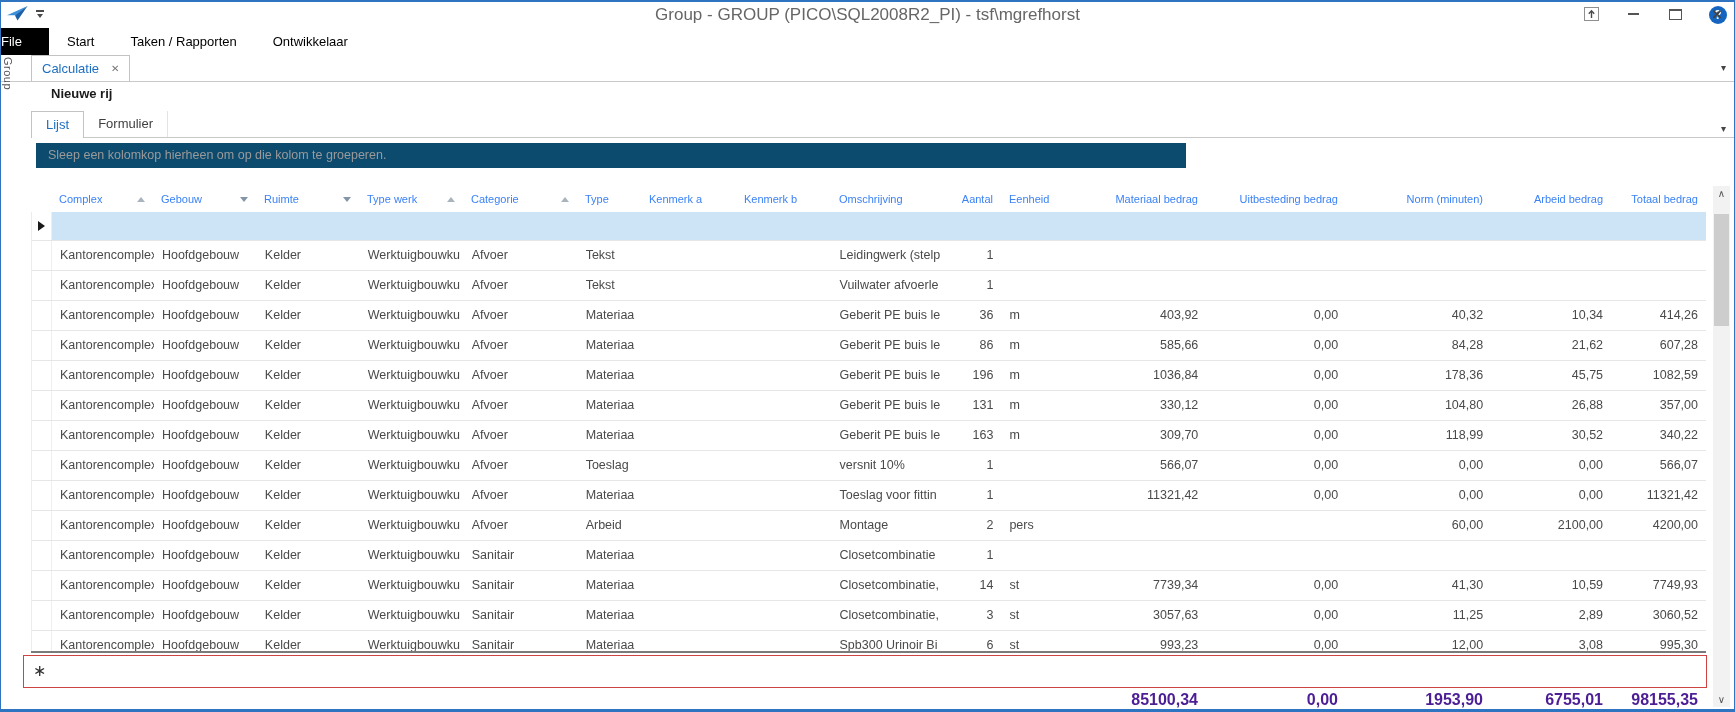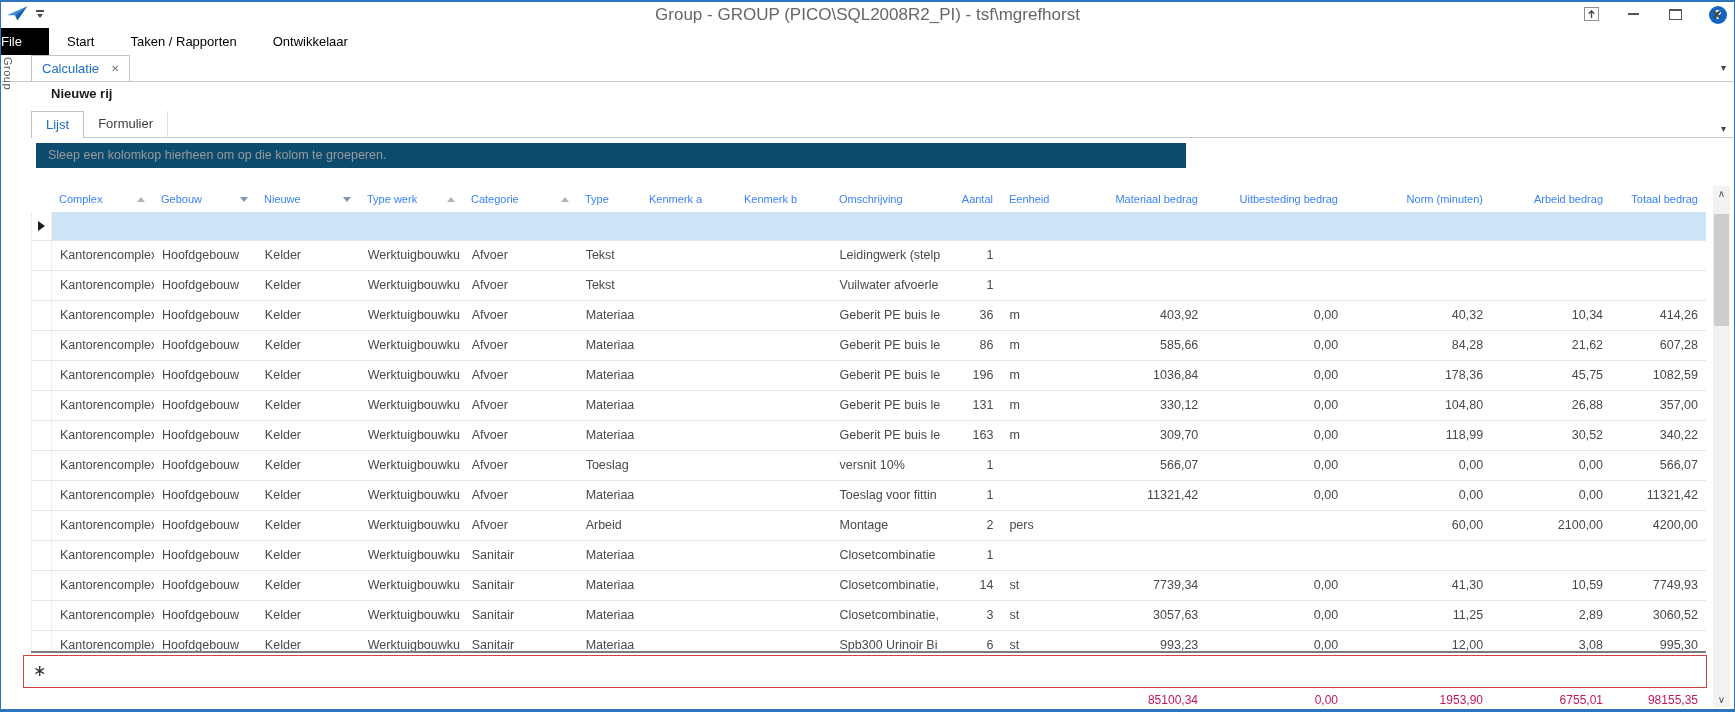--- a/index.html
+++ b/index.html
@@ -69,21 +69,21 @@
   .col-complex{width:102px}.col-gebouw{width:103px}.col-ruimte{width:103px}.col-typewerk{width:104px}
   .col-categorie{width:114px}.col-type{width:64px}.col-kenmerk_a{width:95px}.col-kenmerk_b{width:95px}
   .col-omschrijving{width:112px}.col-aantal{width:58px}.col-eenheid{width:62px}.col-materiaal{width:143px}
   .col-uitbesteding{width:140px}.col-norm{width:145px}.col-arbeid{width:120px}.col-totaal{width:95px}
   
   .fix-divider{position:absolute;top:649px;left:30px;width:1675px;height:0;border-top:2px solid #7a7a7a;}
   .newrow-box{position:absolute;top:653px;left:22px;width:1684px;height:33px;border:1px solid #cf4343;
               background:#fff;box-sizing:border-box;cursor:text;}
   .star{position:absolute;left:9px;top:5px;font-size:16px;color:#333;}
   .summary{position:absolute;top:688px;left:30px;display:flex;height:20px;}
-  .scell{box-sizing:border-box;padding:0 8px;font-size:12px;font-weight:normal;color:#be185d;
+  .scell{box-sizing:border-box;padding:0 8px;font-size:16px;font-weight:bold;color:#4c1d95;
          line-height:20px;white-space:nowrap;}
   .scell.num{text-align:right;}
   .scell.gutter{width:20px;padding:0;}
   
   .vscroll{position:absolute;top:184px;right:4px;width:17px;bottom:2px;background:#f2f2f2;}
   .sarr{position:absolute;left:0;width:17px;text-align:center;color:#555;font-size:10px;cursor:pointer;}
   .sarr.top{top:2px;}
   .sarr.bot{bottom:2px;}
   .sthumb{position:absolute;left:1px;width:15px;top:28px;height:112px;background:#cdcdcd;cursor:grab;}
 </style>
@@ -156,21 +156,21 @@
       <div class="hcell gutter"></div>
       <div class="hcell col-complex">
         <span>Complex</span>
         <i class="sort asc"></i>
       </div>
       <div class="hcell col-gebouw">
         <span>Gebouw</span>
         <i class="sort desc"></i>
       </div>
       <div class="hcell col-ruimte">
-        <span>Nieuwe</span>
+        <span>Ruimte</span>
         <i class="sort desc"></i>
       </div>
       <div class="hcell col-typewerk">
         <span>Type werk</span>
         <i class="sort asc"></i>
       </div>
       <div class="hcell col-categorie">
         <span>Categorie</span>
         <i class="sort asc"></i>
       </div>

